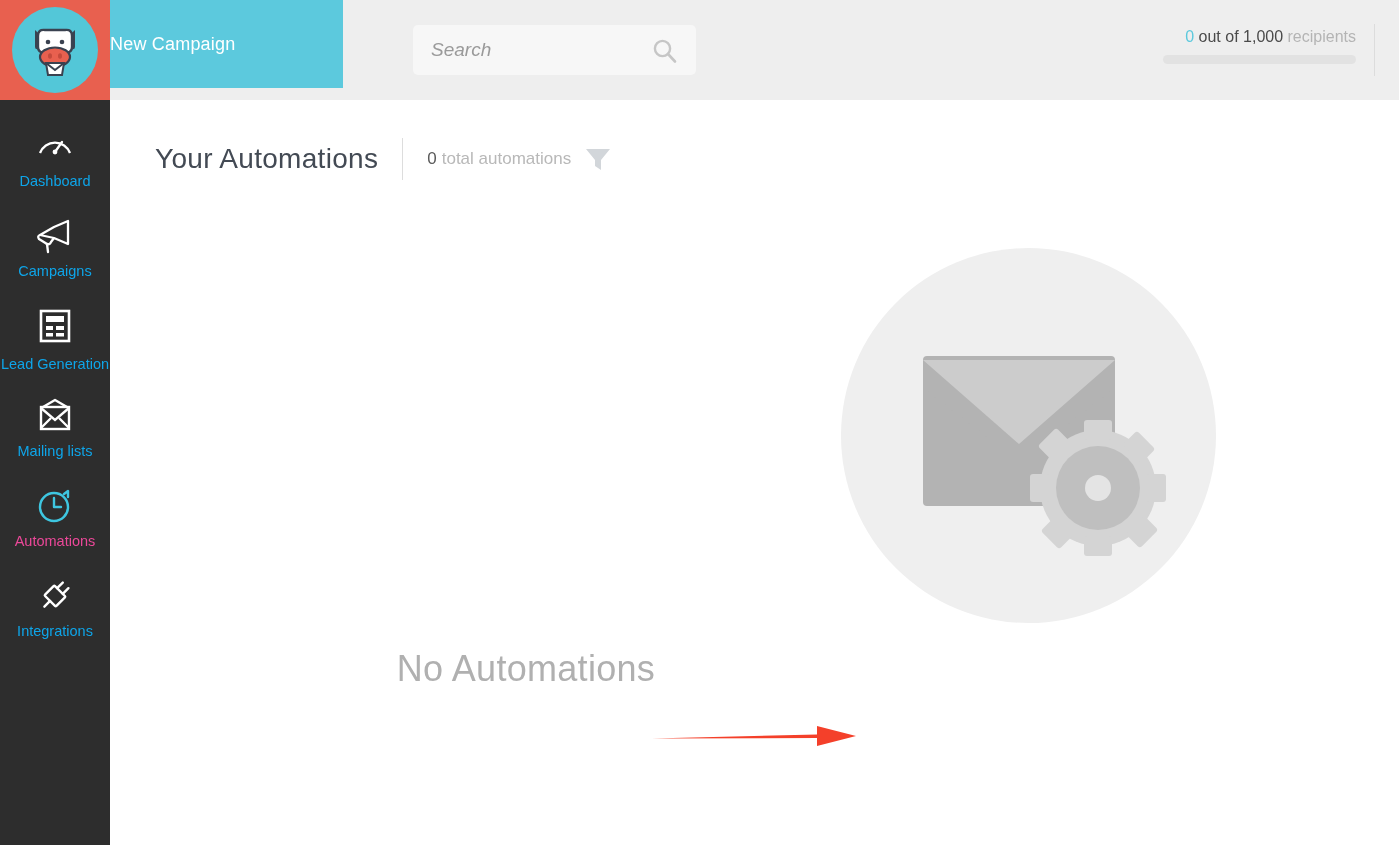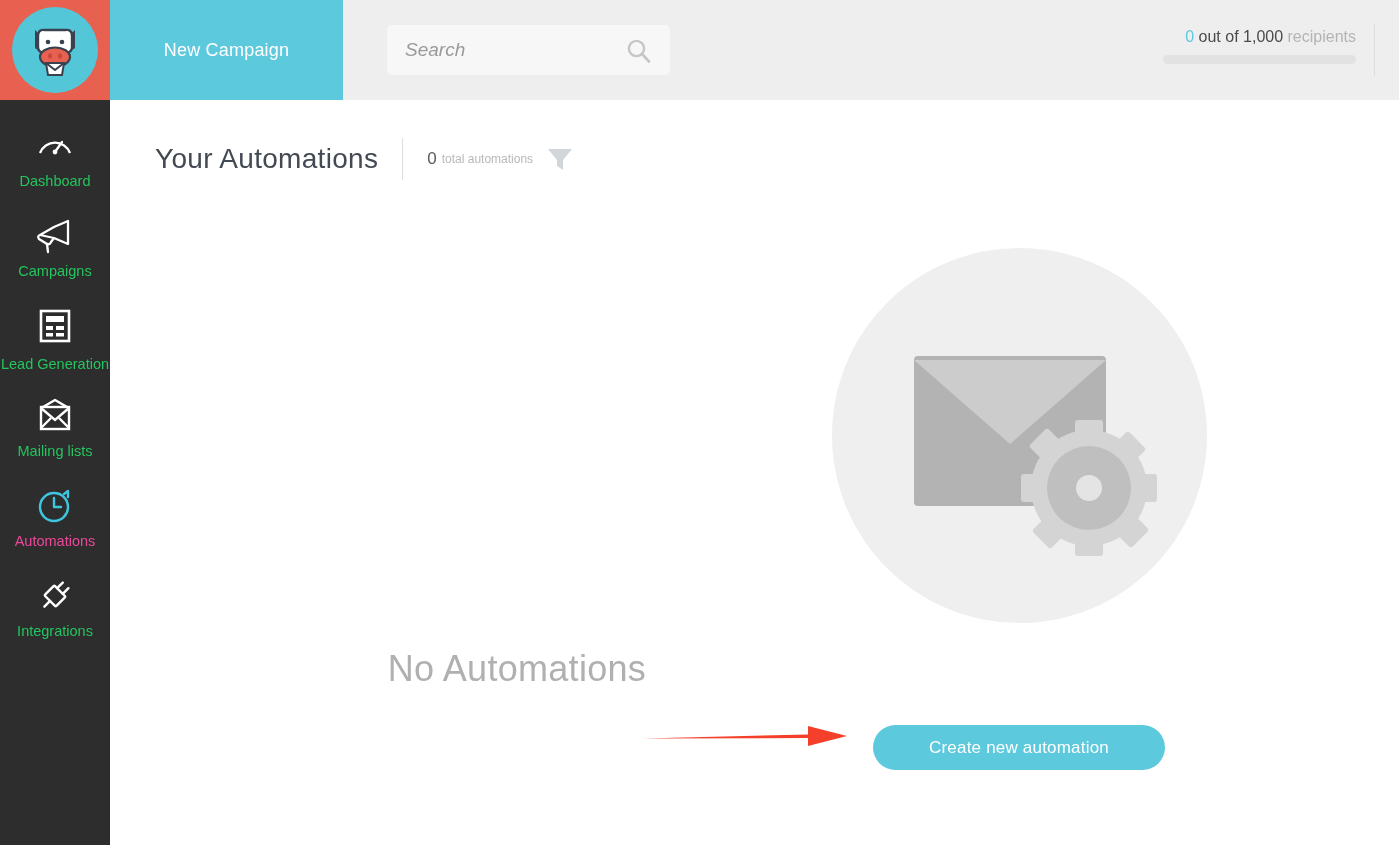--- a/index.html
+++ b/index.html
@@ -31,31 +31,31 @@
     background: #e8604f;
     display: flex; align-items: center; justify-content: center;
   }
   .logo-circle {
     width: 86px; height: 86px; border-radius: 50%;
     background: #53c7d8;
     display: flex; align-items: center; justify-content: center;
   }
   .new-campaign-tab {
     position: absolute; left: 110px; top: 0;
-    width: 233px; height: 100px;
+    width: 233px; height: 88px;
     background: #5cc9dd;
-    display: flex; align-items: center; justify-content: center;
+    display: flex; align-items: center; 
     cursor: pointer;
   }
   .new-campaign-tab span {
     color: #ffffff; font-size: 18px; letter-spacing: .2px;
   }
 
   .search-box {
-    position: absolute; left: 387px; top: 25px;
+    position: absolute; left: 413px; top: 25px;
     width: 283px; height: 50px;
     background: #f7f7f7;
     border-radius: 5px;
     display: flex; align-items: center;
   }
   .search-input {
     border: none; outline: none; background: transparent;
     font-family: "Liberation Sans", sans-serif;
     font-size: 19px; font-style: italic;
     color: #8a8a8a;
@@ -90,44 +90,44 @@
     padding-top: 22px;
   }
   .nav-item {
     height: 90px;
     display: flex; flex-direction: column;
     align-items: center; justify-content: flex-start;
     cursor: pointer; position: relative;
   }
   .nav-icon { height: 48px; display: flex; align-items: center; justify-content: center; }
   .nav-label {
-    font-size: 14.5px; color: #22c55e;
+    font-size: 14.5px; color: #0ea5e9;
     margin-top: 3px; white-space: nowrap;
   }
   .nav-item.active .nav-label { color: #ec4899; text-align: center; }
   .nav-item.wide .nav-label { position: absolute; left: 50%; transform: translateX(-50%); top: 51px; }
 
   
   .main { position: absolute; left: 110px; top: 100px; width: 1289px; height: 745px; background: #ffffff; }
 
   .title-row {
     position: absolute; left: 45px; top: 38px;
     display: flex; align-items: center;
   }
   .page-title {
     font-size: 28px; color: #434a54; font-weight: normal;
     letter-spacing: .3px;
   }
   .title-sep { width: 1px; height: 42px; background: #dddddd; margin: 0 24px; }
   .total-count { font-size: 17px; color: #5a5a5a; }
-  .total-label { font-size: 12px; color: #b8b8b8; margin-left: 5px; }
+  .total-label { font-size: 17px; color: #b8b8b8; margin-left: 5px; }
   .funnel-wrap { margin-left: 13px; display: flex; align-items: center; cursor: pointer; }
 
   .empty-state {
-    position: absolute; left: 5px; top: 0; width: 1191px; height: 745px;
+    position: absolute; left: 14px; top: 0; width: 1191px; height: 745px;
   }
   .empty-circle {
     position: absolute; left: 717px; top: 148px;
     width: 375px; height: 375px; border-radius: 50%;
     background: #efefef;
   }
   .empty-art { position: absolute; left: 717px; top: 148px; width: 375px; height: 375px; }
   .empty-heading {
     position: absolute; left: 0; top: 548px; width: 1289px;
     text-align: center; padding-right: 485px;
@@ -310,16 +310,15 @@
         <circle cx="257" cy="240" r="42" fill="#bfbfbf"></circle>
         <circle cx="257" cy="240" r="13" fill="#e4e4e4"></circle>
       </svg>
 
       <div class="empty-heading">No Automations</div>
 
       <svg class="annotation-arrow" width="225" height="32" viewBox="0 0 225 32">
         <path d="M3 18.5 L168 14.5 L168 6 L207 16 L168 26 L168 18 Z" fill="#f4402a"></path>
       </svg>
 
-      <button class="cta-button">Create new automation</button>
     </div>
   </main>
 </div>
 
 </body></html>

